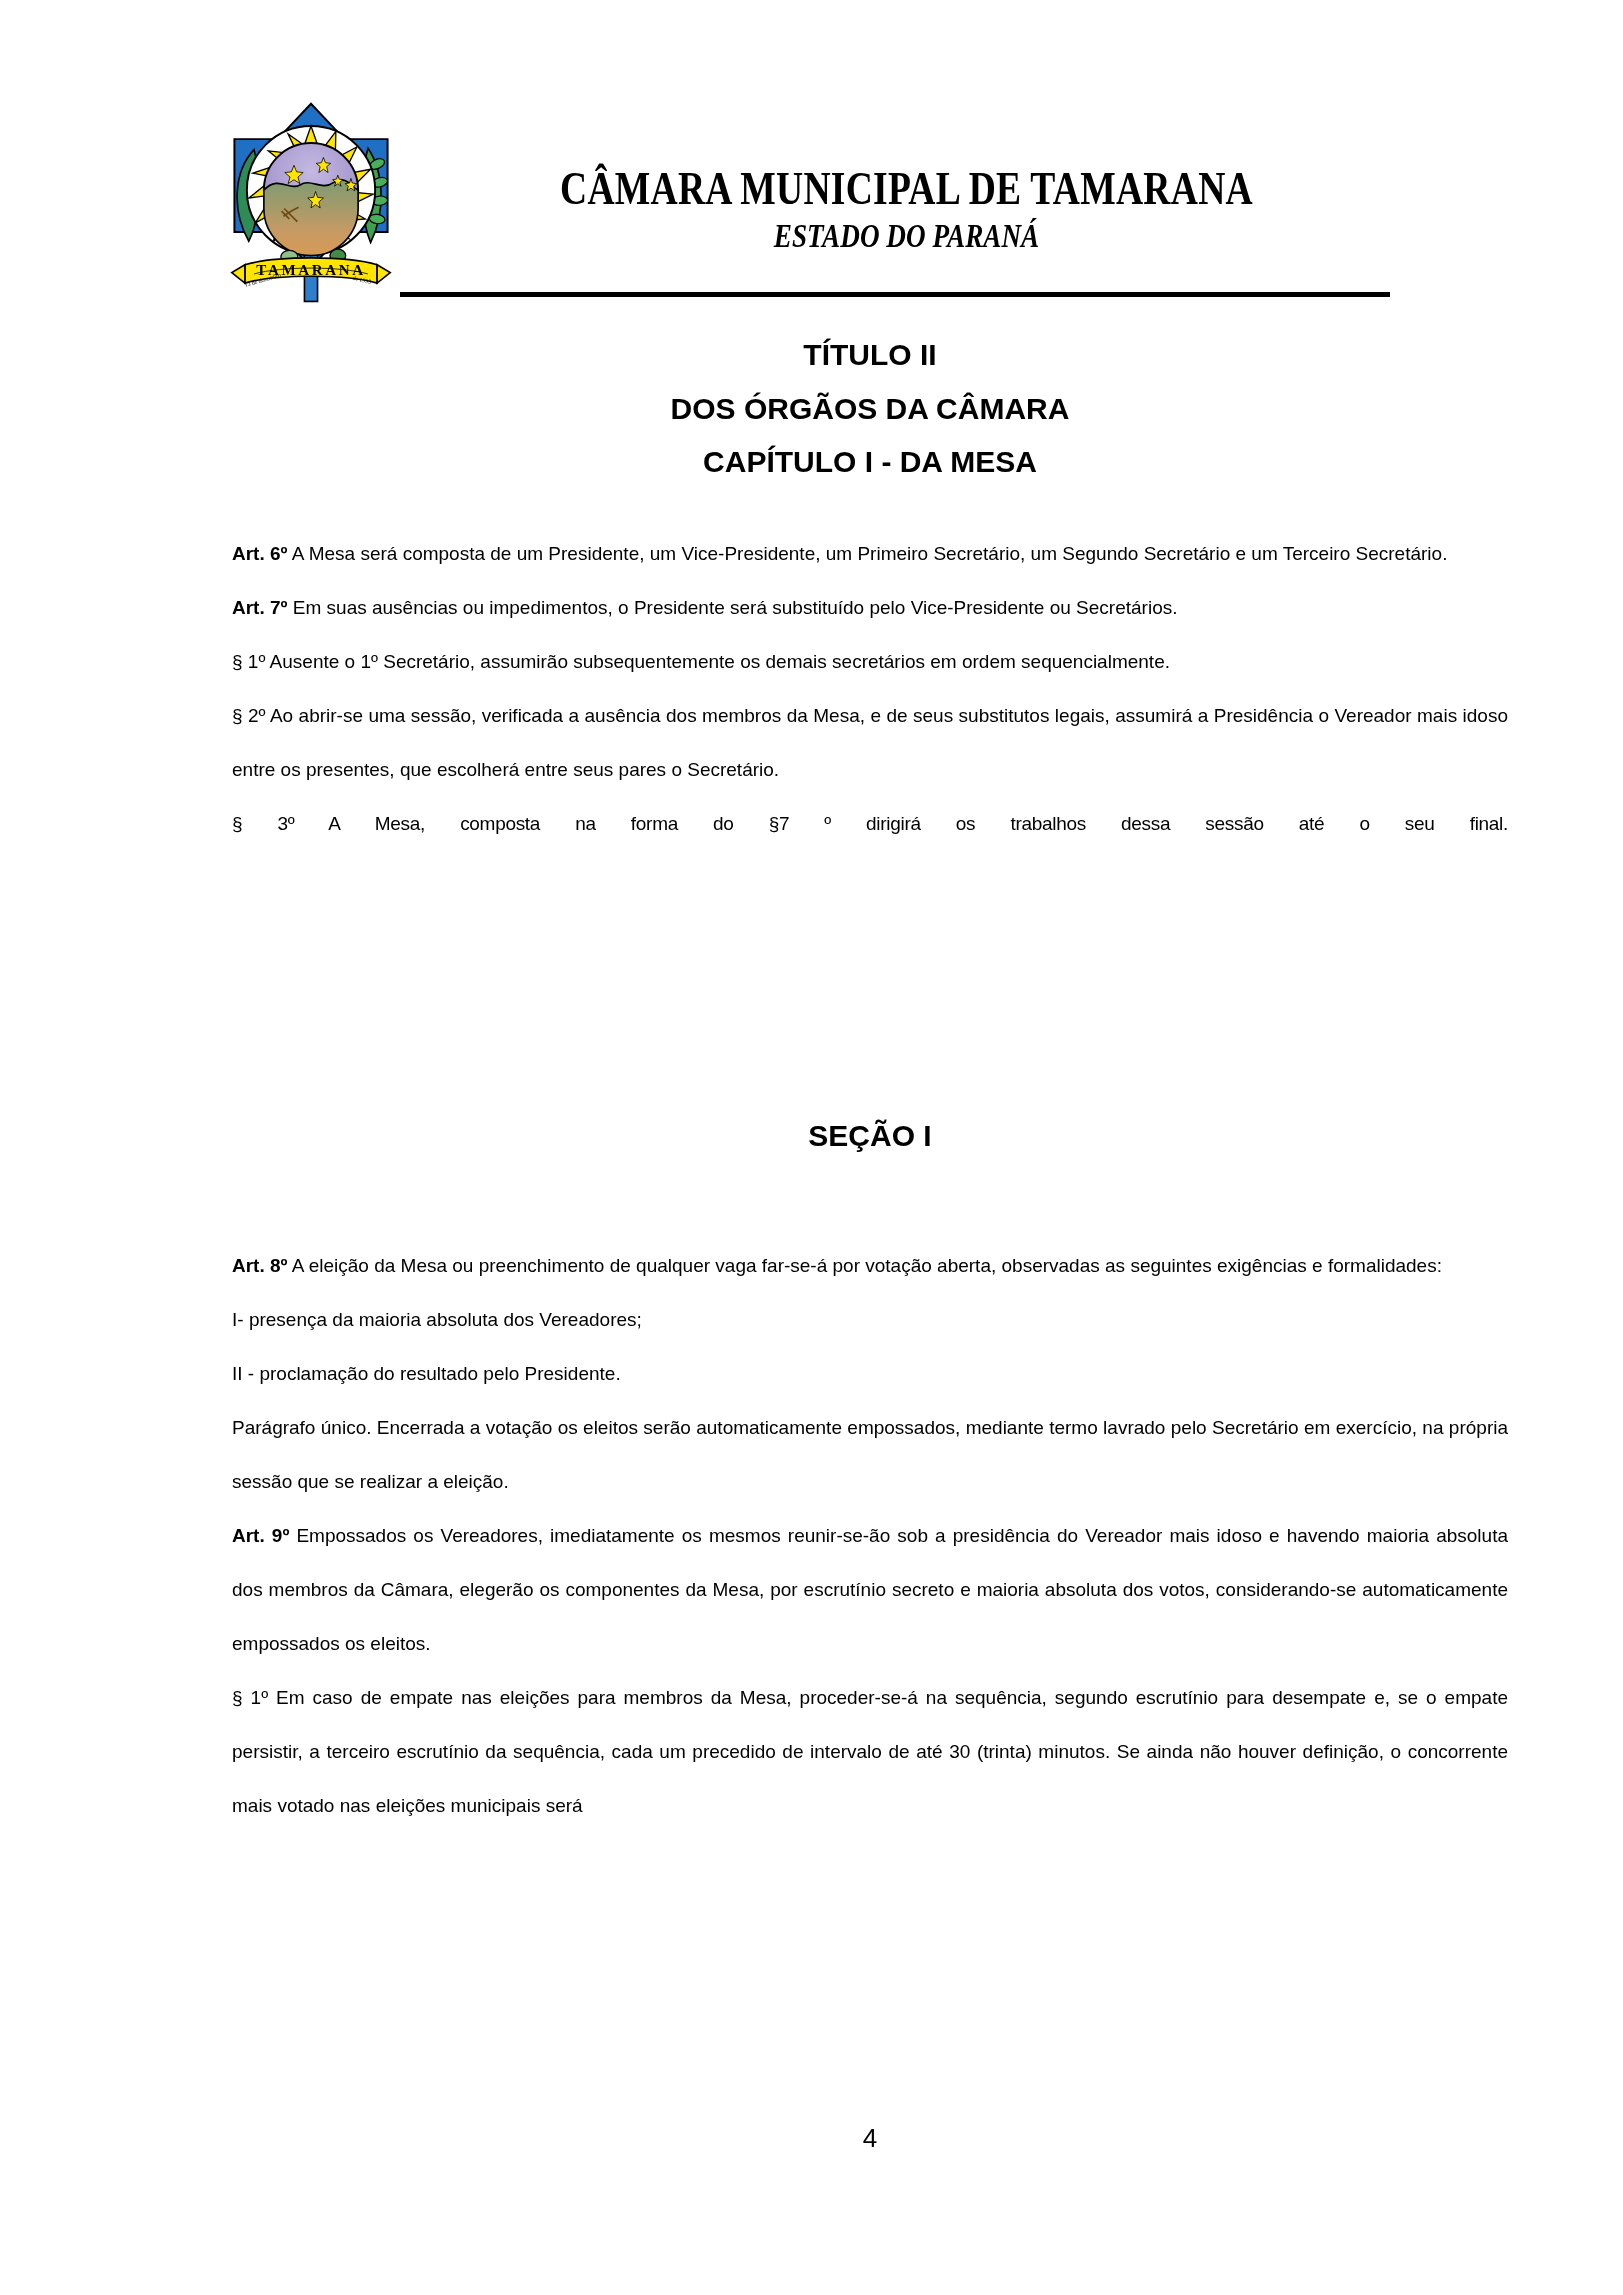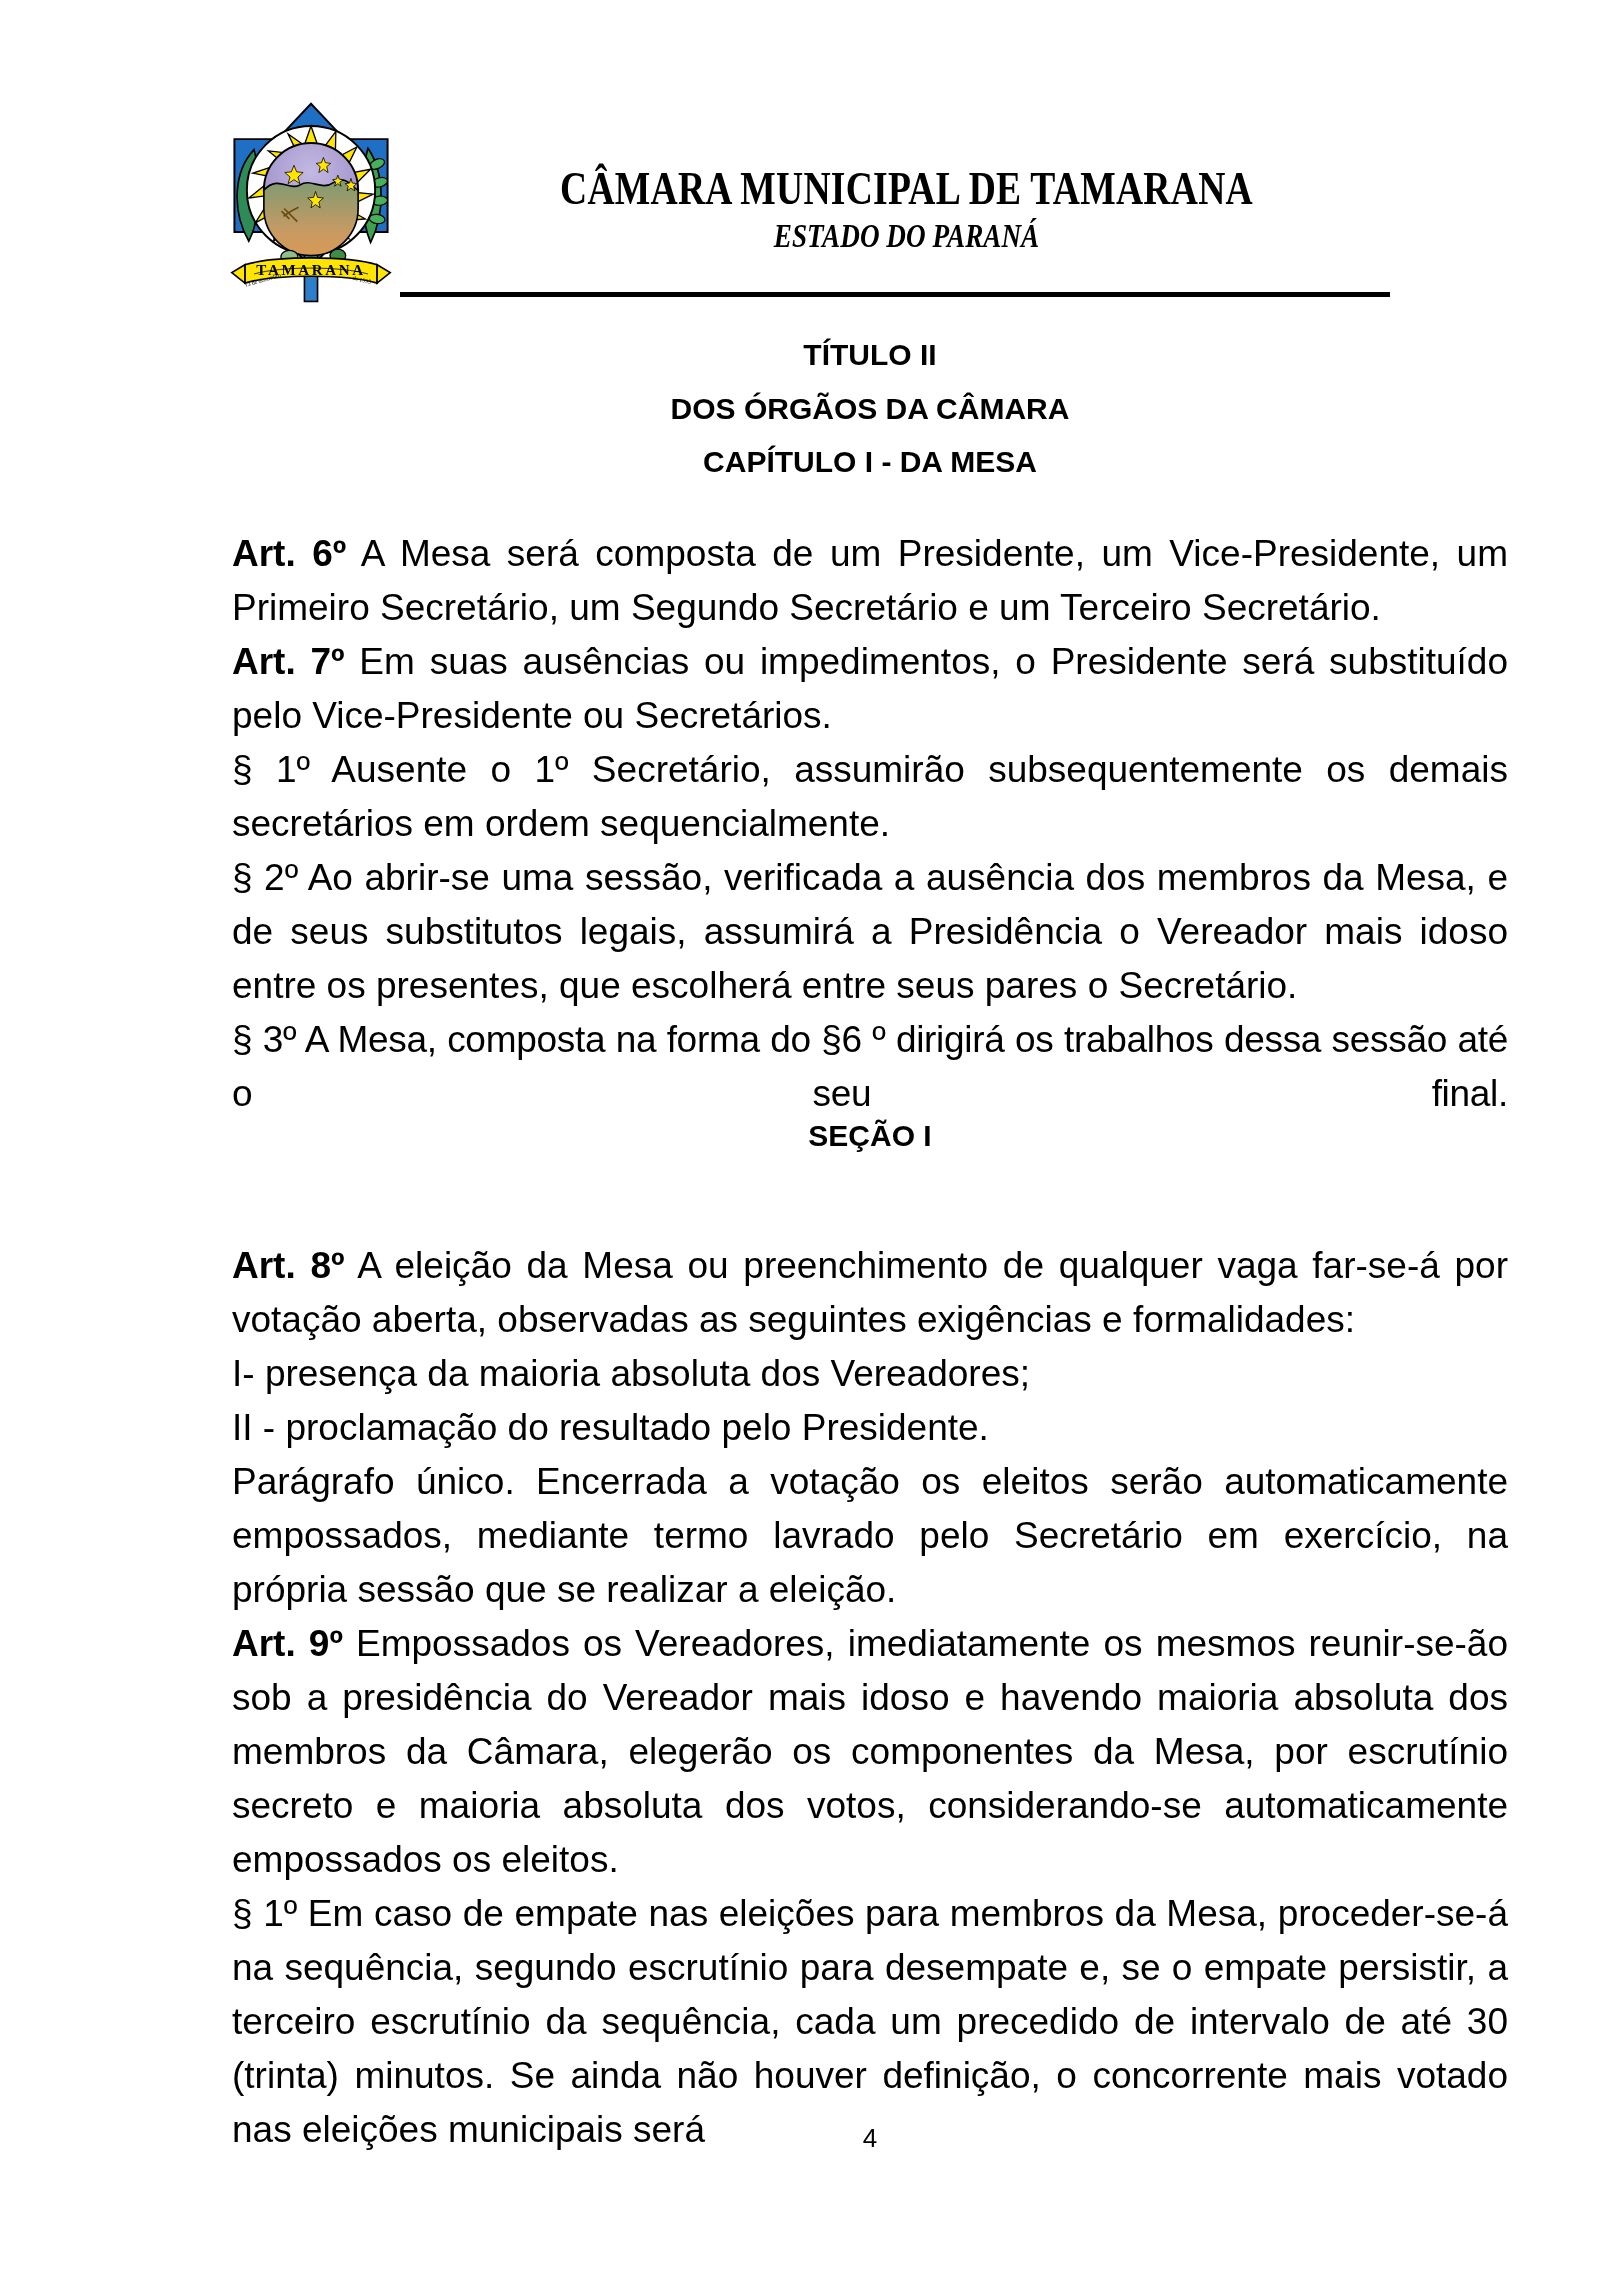--- a/index.html
+++ b/index.html
@@ -90,21 +90,21 @@
     line-height: 1.0;
     white-space: nowrap;
   }
 
   
   .body-block {
     position: absolute;
     left: 232px;
     width: 1276px;
     font-family: "Liberation Sans", sans-serif;
-    font-size: 37px;
+    font-size: 19px;
     line-height: 54px;
     text-align: justify;
     text-justify: inter-word;
     color: #000000;
   }
   .body-block p {
     margin: 0;
     padding: 0;
     text-align: justify;
     text-align-last: left;
@@ -225,21 +225,21 @@
 
   <div class="center-heading" style="top:340px;">TÍTULO II</div>
   <div class="center-heading" style="top:447px;">CAPÍTULO I - DA MESA</div>
   <div class="center-heading" style="top:394px;">DOS ÓRGÃOS DA CÂMARA</div>
 
   <div class="body-block" style="top:527px;">
     <p><b>Art. 6º</b><span> A Mesa será composta de um Presidente, um Vice-Presidente, um Primeiro Secretário, um Segundo Secretário e um Terceiro Secretário.</span></p>
     <p><b>Art. 7º</b><span> Em suas ausências ou impedimentos, o Presidente será substituído pelo Vice-Presidente ou Secretários.</span></p>
     <p>§ 1º Ausente o 1º Secretário, assumirão subsequentemente os demais secretários em ordem sequencialmente.</p>
     <p>§ 2º Ao abrir-se uma sessão, verificada a ausência dos membros da Mesa, e de seus substitutos legais, assumirá a Presidência o Vereador mais idoso entre os presentes, que escolherá entre seus pares o Secretário.</p>
-    <p class="tight-full">§ 3º A Mesa, composta na forma do §6 º dirigirá os trabalhos dessa sessão até o seu final.</p>
+    <p class="tight-full">§ 3º A Mesa, composta na forma do §7 º dirigirá os trabalhos dessa sessão até o seu final.</p>
   </div>
 
   <div class="center-heading" style="top:1121px;">SEÇÃO I</div>
 
   <div class="body-block" style="top:1239px;">
     <p><b>Art. 8º</b><span> A eleição da Mesa ou preenchimento de qualquer vaga far-se-á por votação aberta, observadas as seguintes exigências e formalidades:</span></p>
     <p>I- presença da maioria absoluta dos Vereadores;</p>
     <p>II - proclamação do resultado pelo Presidente.</p>
     <p>Parágrafo único. Encerrada a votação os eleitos serão automaticamente empossados, mediante termo lavrado pelo Secretário em exercício, na própria sessão que se realizar a eleição.</p>
     <p><b>Art. 9º</b><span> Empossados os Vereadores, imediatamente os mesmos reunir-se-ão sob a presidência do Vereador mais idoso e havendo maioria absoluta dos membros da Câmara, elegerão os componentes da Mesa, por escrutínio secreto e maioria absoluta dos votos, considerando-se automaticamente empossados os eleitos.</span></p>

